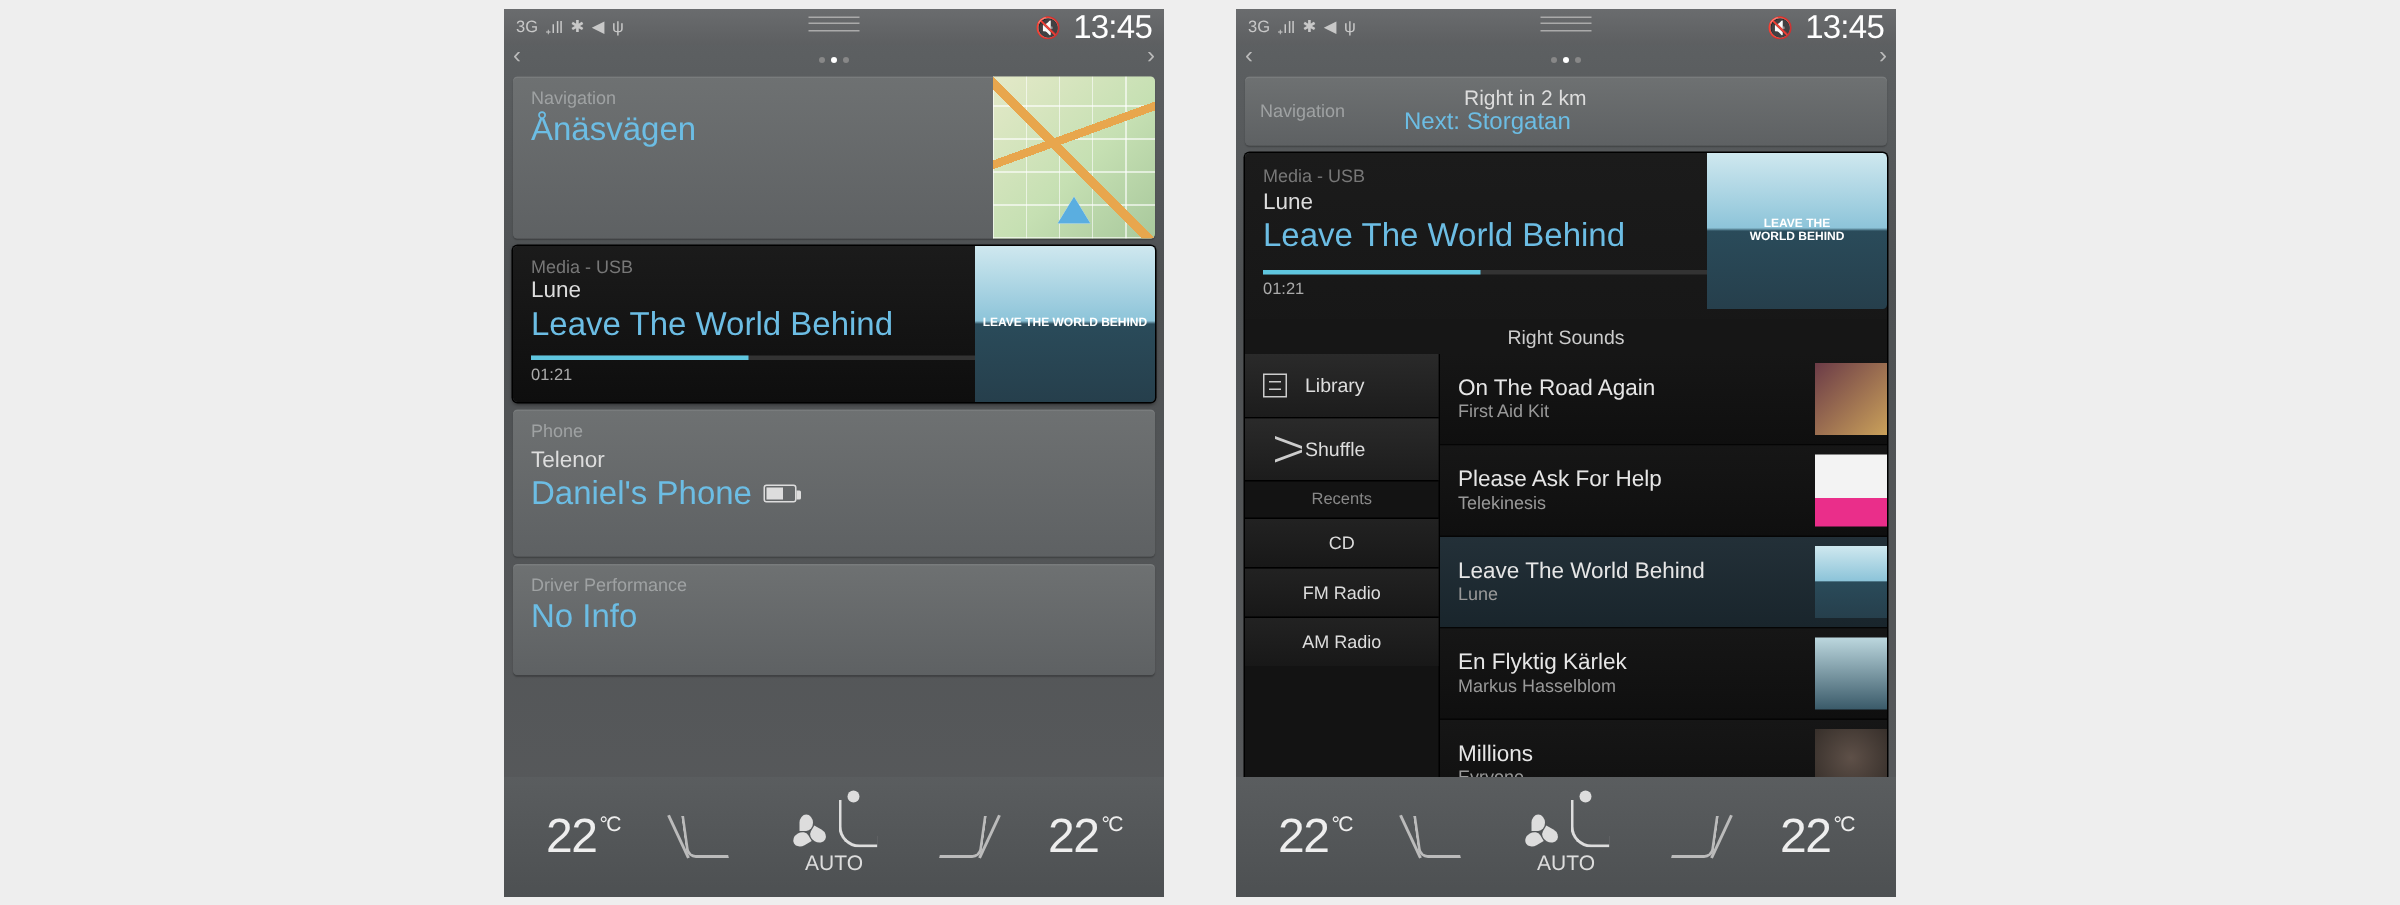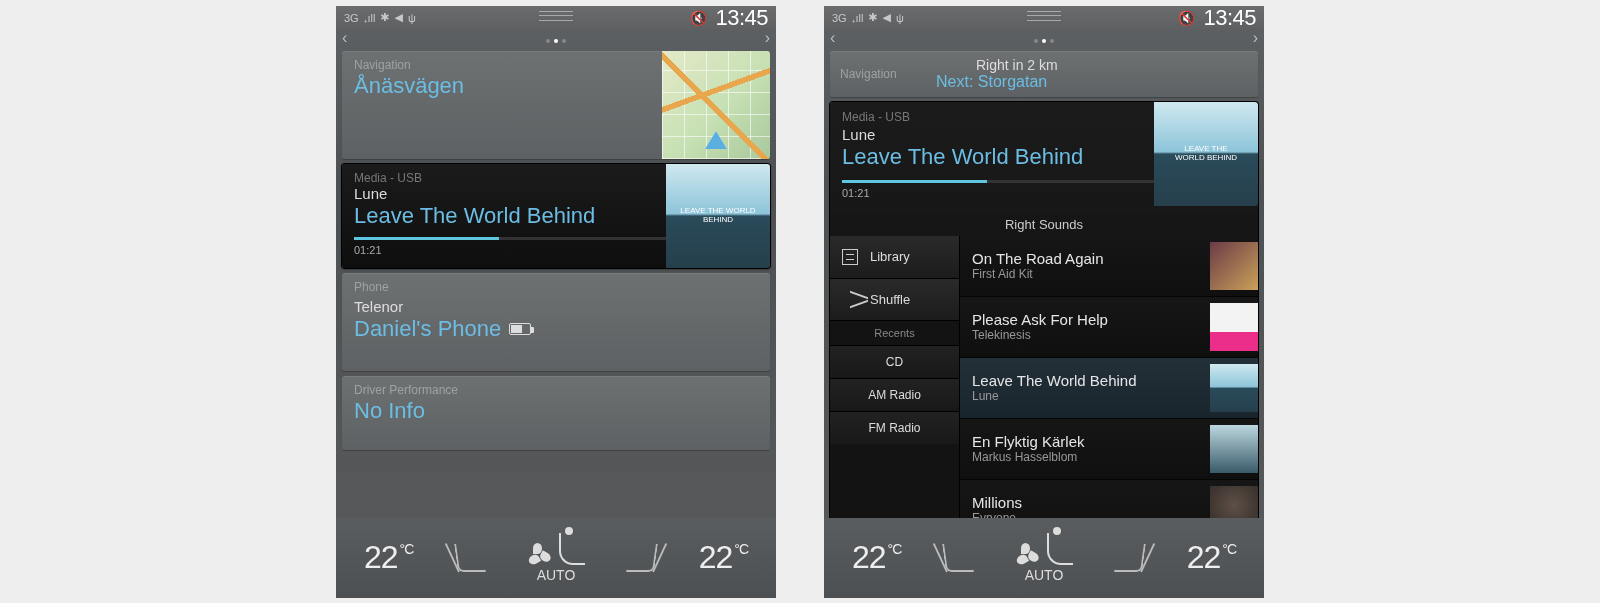--- a/index.html
+++ b/index.html
@@ -75,23 +75,23 @@
       repeating-linear-gradient(90deg,rgba(255,255,255,.6) 0 1px,transparent 1px 22px),
       repeating-linear-gradient(0deg,rgba(255,255,255,.6) 0 1px,transparent 1px 22px);
   }
   .nav-cursor{
     position:absolute;bottom:10px;left:50%;transform:translateX(-50%);
     width:0;height:0;border-left:11px solid transparent;border-right:11px solid transparent;border-bottom:18px solid #5aaee0;
     filter: drop-shadow(0 0 0 #fff);
   }
   .nav-cursor::after{content:"";position:absolute;top:18px;left:-11px;width:22px;height:1px;}
   .album {
-    position:absolute;top:0;right:0;width:104px;height:104px;border-radius:0 3px 3px 0;
+    position:absolute;top:0;right:0;width:120px;height:104px;border-radius:0 3px 3px 0;
     background: linear-gradient(180deg,#cfe8ef 0%,#8dc4d9 48%,#2a4b5a 50%,#263f4c 100%);
-    display:flex;align-items:center;justify-content:center;color:#fff;font-size:8px;text-align:center;line-height:1.1;font-weight:400;
+    display:flex;align-items:center;justify-content:center;color:#fff;font-size:8px;text-align:center;line-height:1.1;font-weight:700;
   }
   .progress {
     height:3px;background:#333;margin:8px 12px 2px;position:relative;
   }
   .progress .fill{height:3px;background:#5fc6df;width:36%;}
   .times{display:flex;justify-content:space-between;padding:2px 12px 10px;font-size:11px;color:#aaa;}
   .battery {
     display:inline-block;width:22px;height:12px;border:1px solid #ddd;border-radius:2px;position:relative;margin-left:8px;vertical-align:-1px;
   }
   .battery::after{content:"";position:absolute;right:-4px;top:3px;width:3px;height:6px;background:#ddd;border-radius:0 1px 1px 0;}
@@ -311,22 +311,22 @@
           <span>Library</span>
         </div>
         <div class="btn">
           <span class="ico">
               <span class="ico-shuf"></span>
             </span>
           <span>Shuffle</span>
         </div>
         <div class="lbl">Recents</div>
         <div class="src">CD</div>
+        <div class="src">FM Radio</div>
         <div class="src">AM Radio</div>
-        <div class="src">FM Radio</div>
       </div>
       <div class="tracks">
         <div class="track">
           <div>
               <div class="tt">On The Road Again</div>
               <div class="ta">First Aid Kit</div>
             </div>
           <div class="art a1"></div>
         </div>
         <div class="track">

